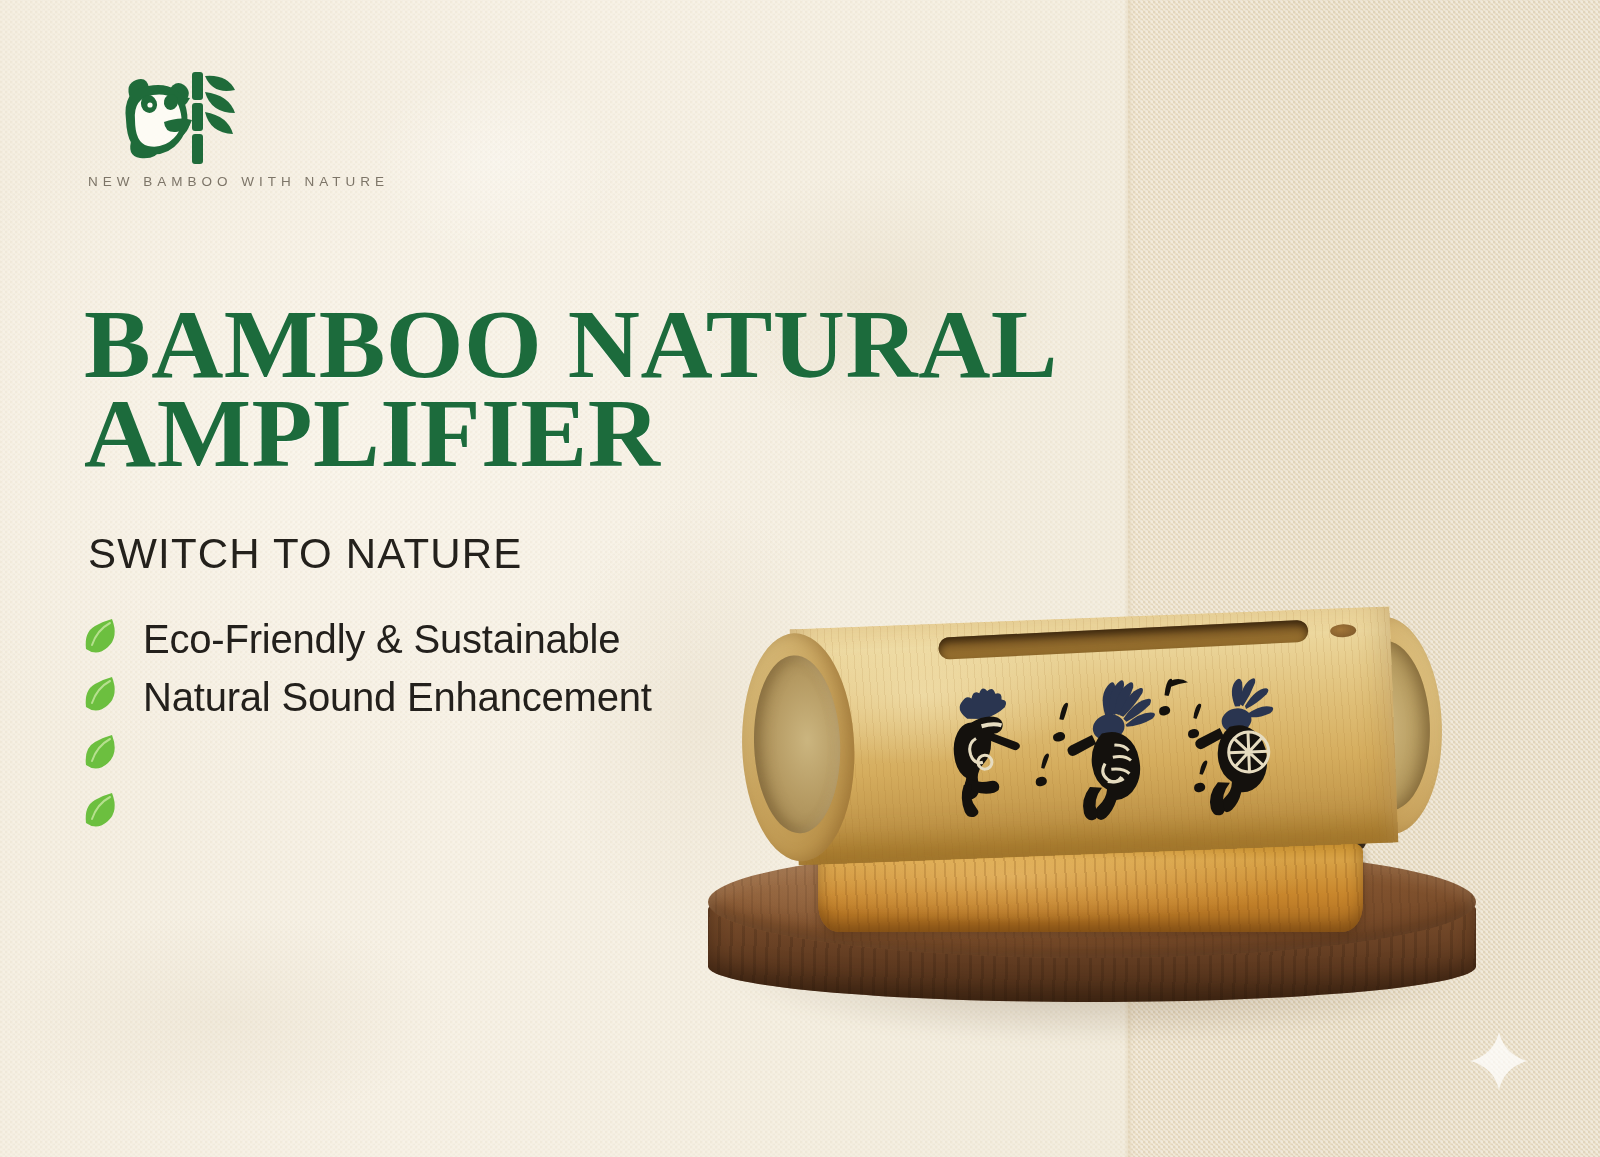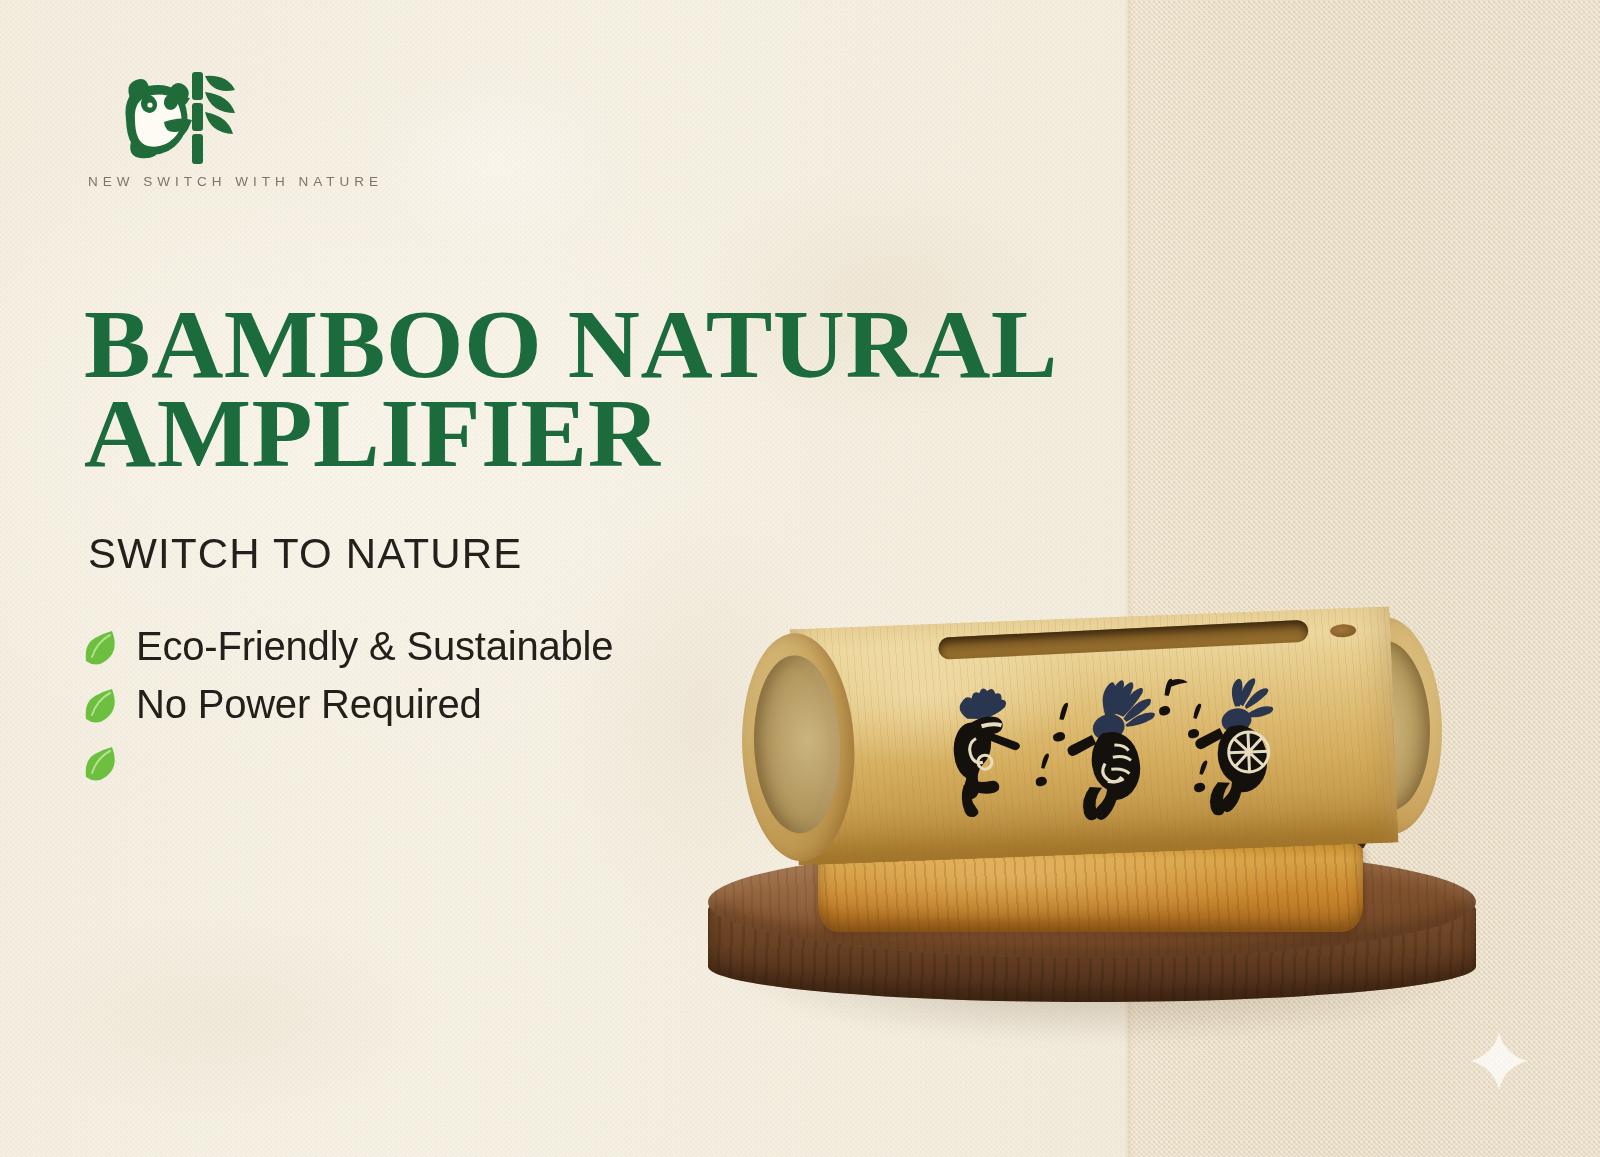--- a/index.html
+++ b/index.html
@@ -102,22 +102,22 @@
   .subtitle {
     position:absolute; left:88px; top:530px;
     font-family:"Liberation Sans", sans-serif;
     font-size:42px; font-weight:400; letter-spacing:1.2px;
     color:#24211c; white-space:nowrap;
   }
 
   
   .bullets { position:absolute; left:84px; top:617px; width:720px; }
   .bullet {
-    display:flex; align-items:center;
-    height:58px; gap:20px;
+    display:flex; 
+    height:58px; gap:27px;
   }
   .bullet-leaf { flex:0 0 auto; width:32px; height:34px; display:block; }
   .bullet-text {
     font-family:"Liberation Sans", sans-serif;
     font-size:40px; font-weight:400; letter-spacing:-0.2px;
     color:#23201c; white-space:nowrap;
   }
 
   
   .product {
@@ -303,21 +303,21 @@
             <circle cx="48" cy="37" r="2.6" fill="#fdfbf4"></circle>
 
             <path d="M62 54 q16 -6 28 -2 q-3 11 -16 12 q-11 1 -12 -10 z" fill="#1f6b3a"></path>
 
             <path d="M30 70 q10 14 30 10 q-6 12 -22 10 q-14 -2 -8 -20 z" fill="#1f6b3a"></path>
           </g>
         </svg>
       </div>
 
 
-      <div class="logo-tagline">NEW SWITCH WITH NATURE</div>
+      <div class="logo-tagline">NEW BAMBOO WITH NATURE</div>
     </div>
 
     <h1 class="headline">
       <span class="ln">BAMBOO NATURAL</span>
       <span class="ln">AMPLIFIER</span>
     </h1>
 
     <div class="subtitle">SWITCH TO NATURE</div>
 
     <ul class="bullets">
@@ -326,21 +326,27 @@
           <path d="M28 2 q7 18 -4 28 q-11 10 -22 2 q-2 -17 9 -23 q9 -5 17 -7 z" fill="#6cbf3f"></path>
           <path d="M26 6 q-13 7 -18 22" stroke="#b6e08e" stroke-width="2" fill="none" stroke-linecap="round"></path>
         </svg>
         <span class="bullet-text">Eco-Friendly &amp; Sustainable</span>
       </li>
       <li class="bullet">
         <svg class="bullet-leaf" viewBox="0 0 32 34">
           <path d="M28 2 q7 18 -4 28 q-11 10 -22 2 q-2 -17 9 -23 q9 -5 17 -7 z" fill="#6cbf3f"></path>
           <path d="M26 6 q-13 7 -18 22" stroke="#b6e08e" stroke-width="2" fill="none" stroke-linecap="round"></path>
         </svg>
-        <span class="bullet-text">No Power Required</span>
+        <span class="bullet-text">Natural Sound Enhancement</span>
+      </li>
+      <li class="bullet">
+        <svg class="bullet-leaf" viewBox="0 0 32 34">
+          <path d="M28 2 q7 18 -4 28 q-11 10 -22 2 q-2 -17 9 -23 q9 -5 17 -7 z" fill="#6cbf3f"></path>
+          <path d="M26 6 q-13 7 -18 22" stroke="#b6e08e" stroke-width="2" fill="none" stroke-linecap="round"></path>
+        </svg>
       </li>
       <li class="bullet">
         <svg class="bullet-leaf" viewBox="0 0 32 34">
           <path d="M28 2 q7 18 -4 28 q-11 10 -22 2 q-2 -17 9 -23 q9 -5 17 -7 z" fill="#6cbf3f"></path>
           <path d="M26 6 q-13 7 -18 22" stroke="#b6e08e" stroke-width="2" fill="none" stroke-linecap="round"></path>
         </svg>
       </li>
     </ul>
   </div>
 

